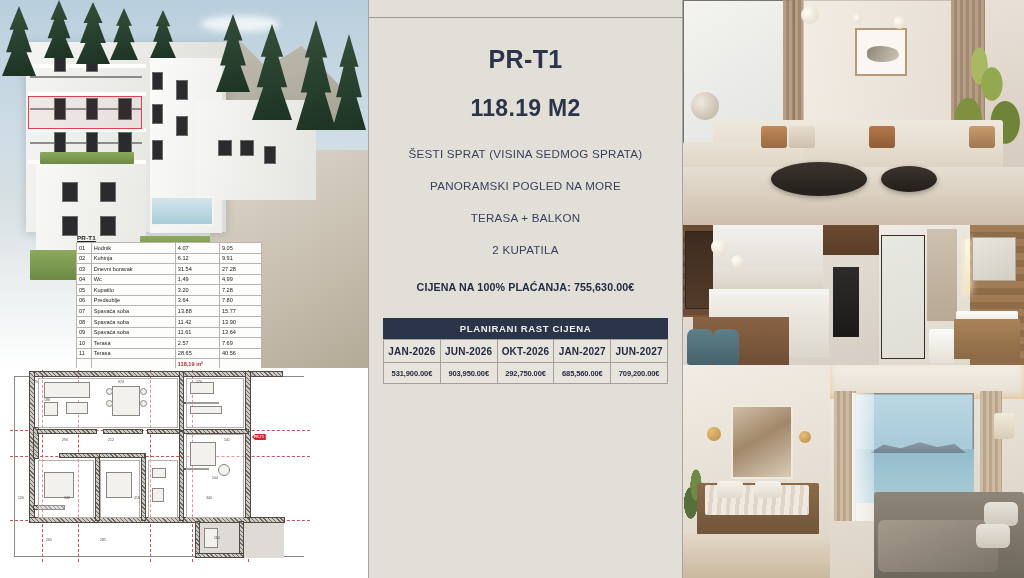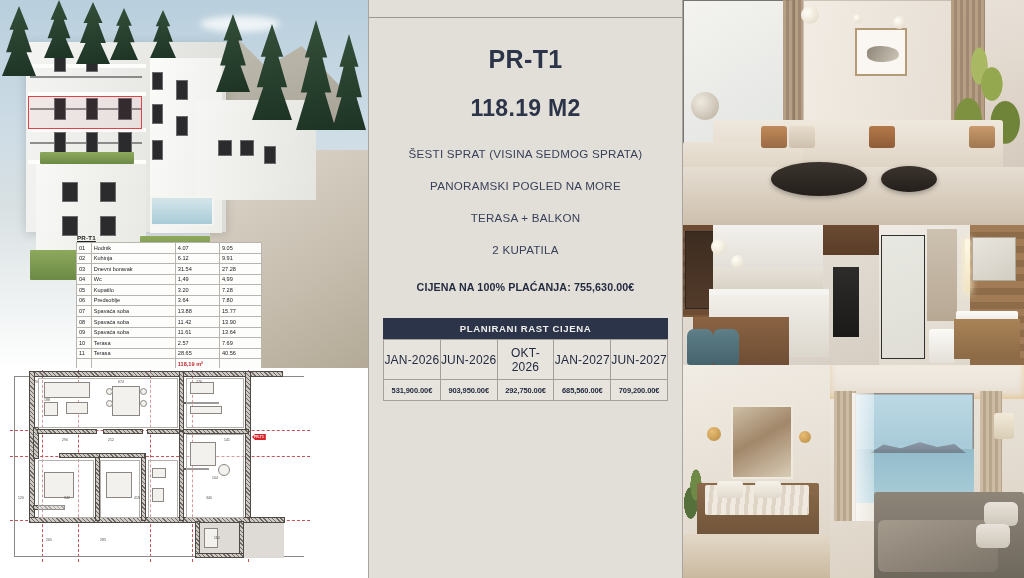--- a/index.html
+++ b/index.html
@@ -171,21 +171,21 @@
     padding: 5px 0 5px;
   }
   table.growth-tbl {
     border-collapse: collapse; width: 285px; table-layout: fixed;
     background: #e7e3dd;
   }
   table.growth-tbl th, table.growth-tbl td {
     border: .7px solid #a5a099; text-align: center; color: #232b40;
   }
   table.growth-tbl th {
-    font-size: 12px; font-weight: normal; padding: 5.5px 0; letter-spacing: .2px;
+    font-size: 10px; font-weight: bold; padding: 5.5px 0; letter-spacing: .2px;
   }
   table.growth-tbl td {
     font-size: 7.5px; font-weight: bold; padding: 5.5px 0; letter-spacing: -.1px;
   }
 
   
   .right-col { position: relative; width: 341px; height: 578px; overflow: hidden; }
   .ph { position: absolute; overflow: hidden; }
 
   

